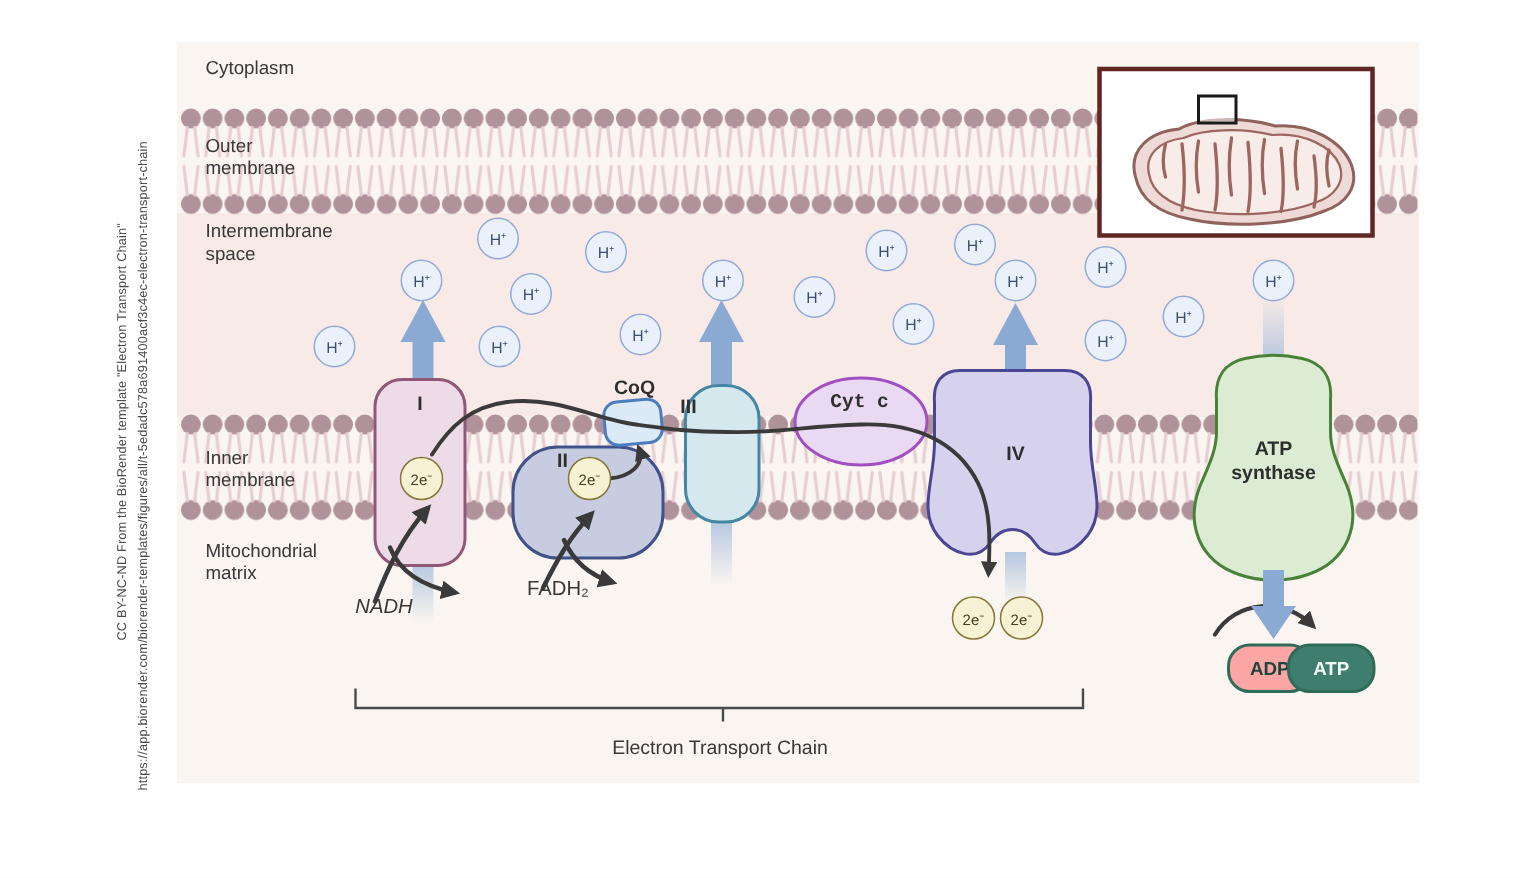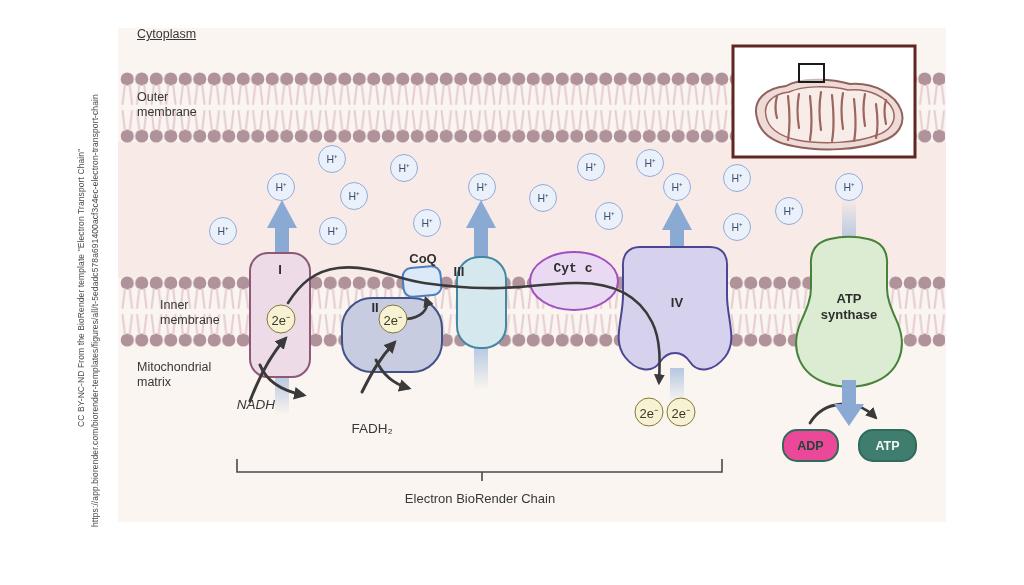--- a/index.html
+++ b/index.html
@@ -9,25 +9,25 @@
   #canvas-bg{top:28px;height:494px;background:#faf5f0;}
   #ims-bg{top:142px;height:136px;background:#f8ebe7;}
   svg{position:absolute;left:0;top:0;}
   .lbl{position:absolute;color:#383838;font-size:12.5px;line-height:15px;white-space:pre;}
   .ctr{transform:translate(-50%,-50%);text-align:center;}
   .bold{font-weight:bold;color:#2e2e2e;font-size:13px;}
   .ion{position:absolute;width:26px;height:26px;border-radius:50%;background:#eaf1fa;
        border:1.5px solid #93aad8;color:#3c4f6e;font-size:10.5px;display:flex;
        align-items:center;justify-content:center;transform:translate(-50%,-50%);}
   .elc{position:absolute;width:27px;height:27px;border-radius:50%;background:#f7f2d3;
-       border:1.5px solid #857738;color:#3b3a22;font-size:13px;display:flex;
+       border:1.5px solid #857738;color:#3b3a22;font-size:10px;display:flex;
        align-items:center;justify-content:center;transform:translate(-50%,-50%);}
   .pill{position:absolute;height:29px;border-radius:15px;display:flex;align-items:center;
         justify-content:center;font-weight:bold;font-size:12.5px;}
-  #adp-pill{left:782px;top:429px;width:53px;background:#ec4899;border:2px solid #2e6b59;color:#20453a;}
+  #adp-pill{left:818px;top:429px;width:53px;background:#fca5a5;border:2px solid #2e6b59;color:#20453a;}
   #atp-pill{left:858px;top:429px;width:55px;background:#3f7d6e;border:2px solid #2e6b59;color:#f2f8f5;}
   .vtxt{position:absolute;font-size:8.5px;color:#4a4a4a;white-space:nowrap;
         transform:rotate(-90deg);transform-origin:0 0;letter-spacing:.1px;}
 </style>
 </head>
 <body>
 
 <div id="stage">
 
   <div id="canvas-bg" class="band"></div>
@@ -127,44 +127,45 @@
         <path d="M865 94 q-3 14 0 32"></path>
         <path d="M876 138 q3 -12 0 -34"></path>
         <path d="M886 100 q-3 10 0 24"></path>
       </g>
       <rect x="799" y="64" width="25" height="18" fill="rgba(255,255,255,0.55)" stroke="#1a1a1a" stroke-width="2"></rect>
     </g>
 
     <path d="M237 459 L237 472 L722 472 L722 459 M482 472 L482 481" stroke="#4a4a4a" stroke-width="1.6" fill="none"></path>
   </svg>
 
-  <div class="lbl" style="left:137px;top:27px;text-decoration:underline;">Cytoplasm</div>
+  <div class="lbl" style="left:137px;top:38px;">Cytoplasm</div>
   <div class="lbl" style="left:137px;top:90px;"><span>Outer</span><br><span>membrane</span></div>
-  <div class="lbl" style="left:137px;top:298px;margin-left:23px;"><span>Inner</span><br><span>membrane</span></div>
+  <div class="lbl" style="left:137px;top:147px;"><span>Intermembrane</span><br><span>space</span></div>
+  <div class="lbl" style="left:137px;top:298px;"><span>Inner</span><br><span>membrane</span></div>
   <div class="lbl" style="left:137px;top:360px;"><span>Mitochondrial</span><br><span>matrix</span></div>
 
   <div class="lbl ctr bold" style="left:280px;top:269px;">I</div>
   <div class="lbl ctr bold" style="left:359px;top:307px;margin-left:16px;">II</div>
   <div class="lbl ctr bold" style="left:459px;top:271px;text-align:right;">III</div>
   <div class="lbl ctr bold" style="left:677px;top:302px;">IV</div>
   <div class="lbl ctr bold" style="left:423px;top:258px;">CoQ</div>
   <div class="lbl ctr bold" style="left:573px;top:268px;font-family:Liberation Mono, monospace;">Cyt c</div>
   <div class="lbl ctr bold" style="left:849px;top:307px;line-height:16px;"><span>ATP</span><br><span>synthase</span></div>
 
   <div class="lbl ctr" style="left:256px;top:404px;font-size:13.5px;font-style:italic;">NADH</div>
-  <div class="lbl ctr" style="left:372px;top:392px;font-size:13.5px;margin-top:36px;">FADH₂</div>
+  <div class="lbl ctr" style="left:372px;top:392px;font-size:13.5px;">FADH₂</div>
 
   <div id="adp-pill" class="pill">
       <span>ADP</span>
     </div>
   <div id="atp-pill" class="pill">
       <span>ATP</span>
     </div>
 
-  <div class="lbl ctr" style="left:480px;top:498px;font-size:13px;">Electron BioRender Chain</div>
+  <div class="lbl ctr" style="left:480px;top:498px;font-size:13px;">Electron Transport Chain</div>
 
   <div id="protons">
       <div class="ion" style="left: 223px; top: 231px;">H⁺</div>
       <div class="ion" style="left: 281px; top: 187px;">H⁺</div>
       <div class="ion" style="left: 332px; top: 159px;">H⁺</div>
       <div class="ion" style="left: 333px; top: 231px;">H⁺</div>
       <div class="ion" style="left: 354px; top: 196px;">H⁺</div>
       <div class="ion" style="left: 404px; top: 168px;">H⁺</div>
       <div class="ion" style="left: 427px; top: 223px;">H⁺</div>
       <div class="ion" style="left: 482px; top: 187px;">H⁺</div>

